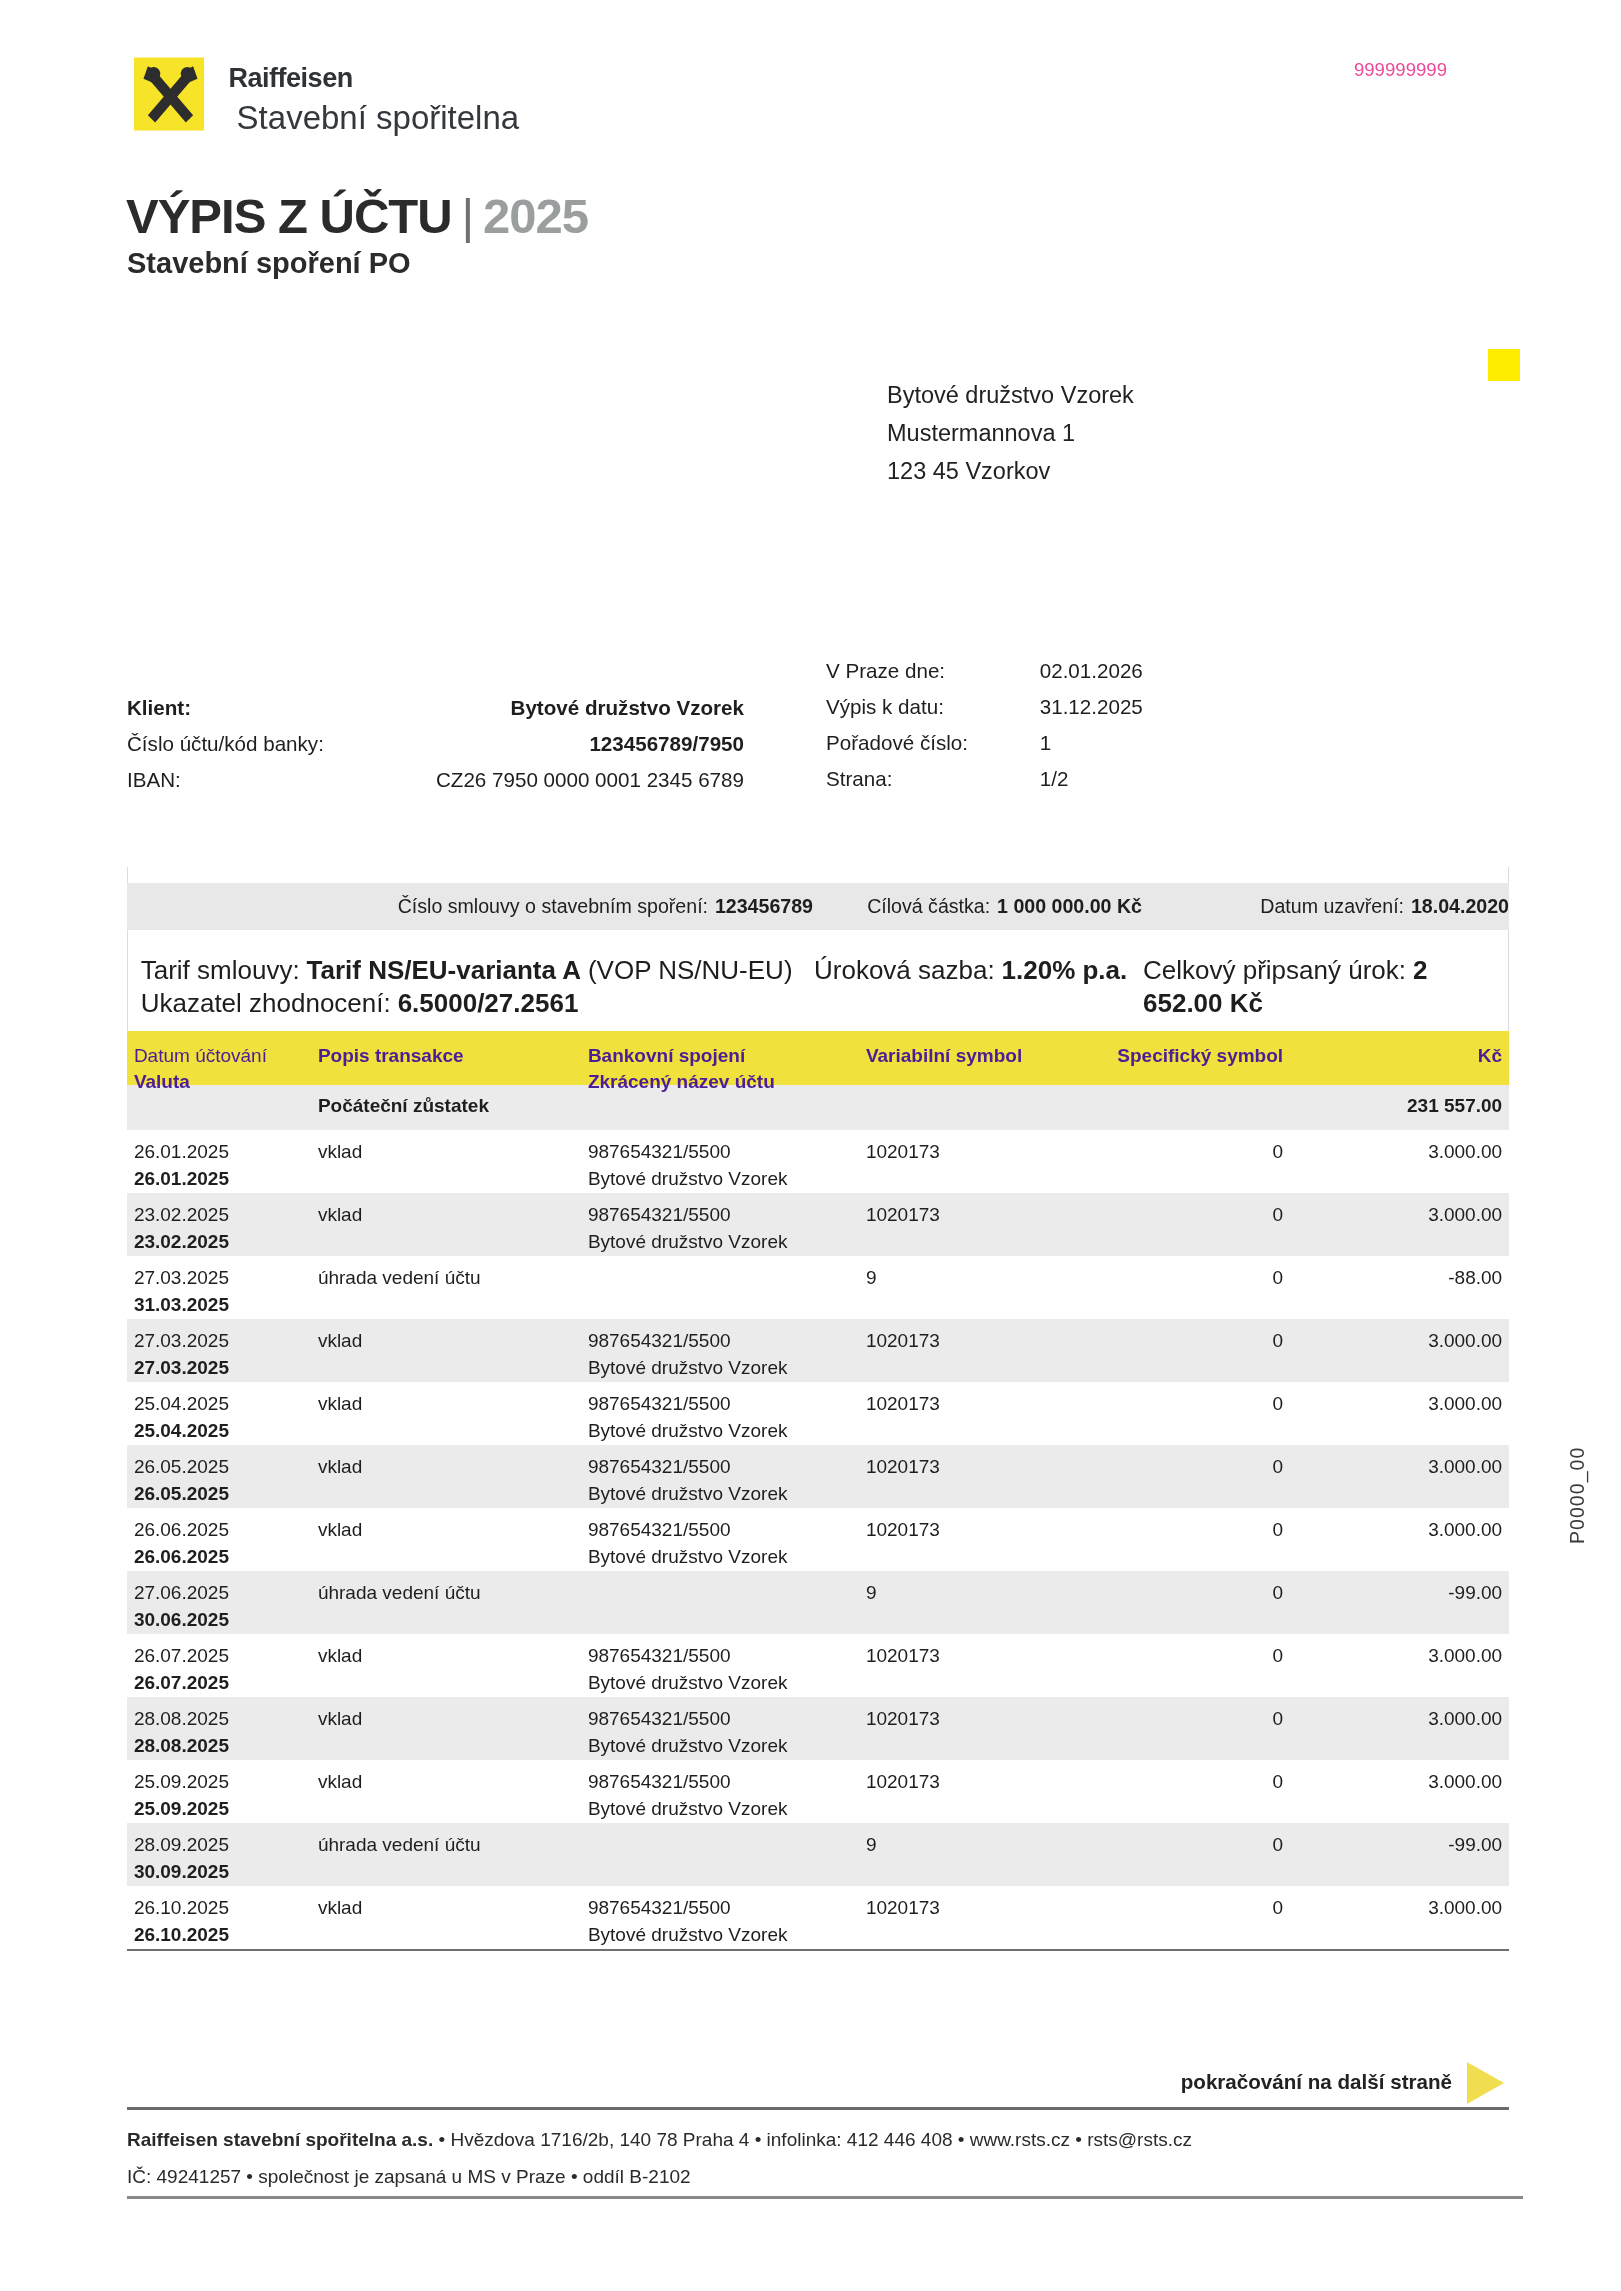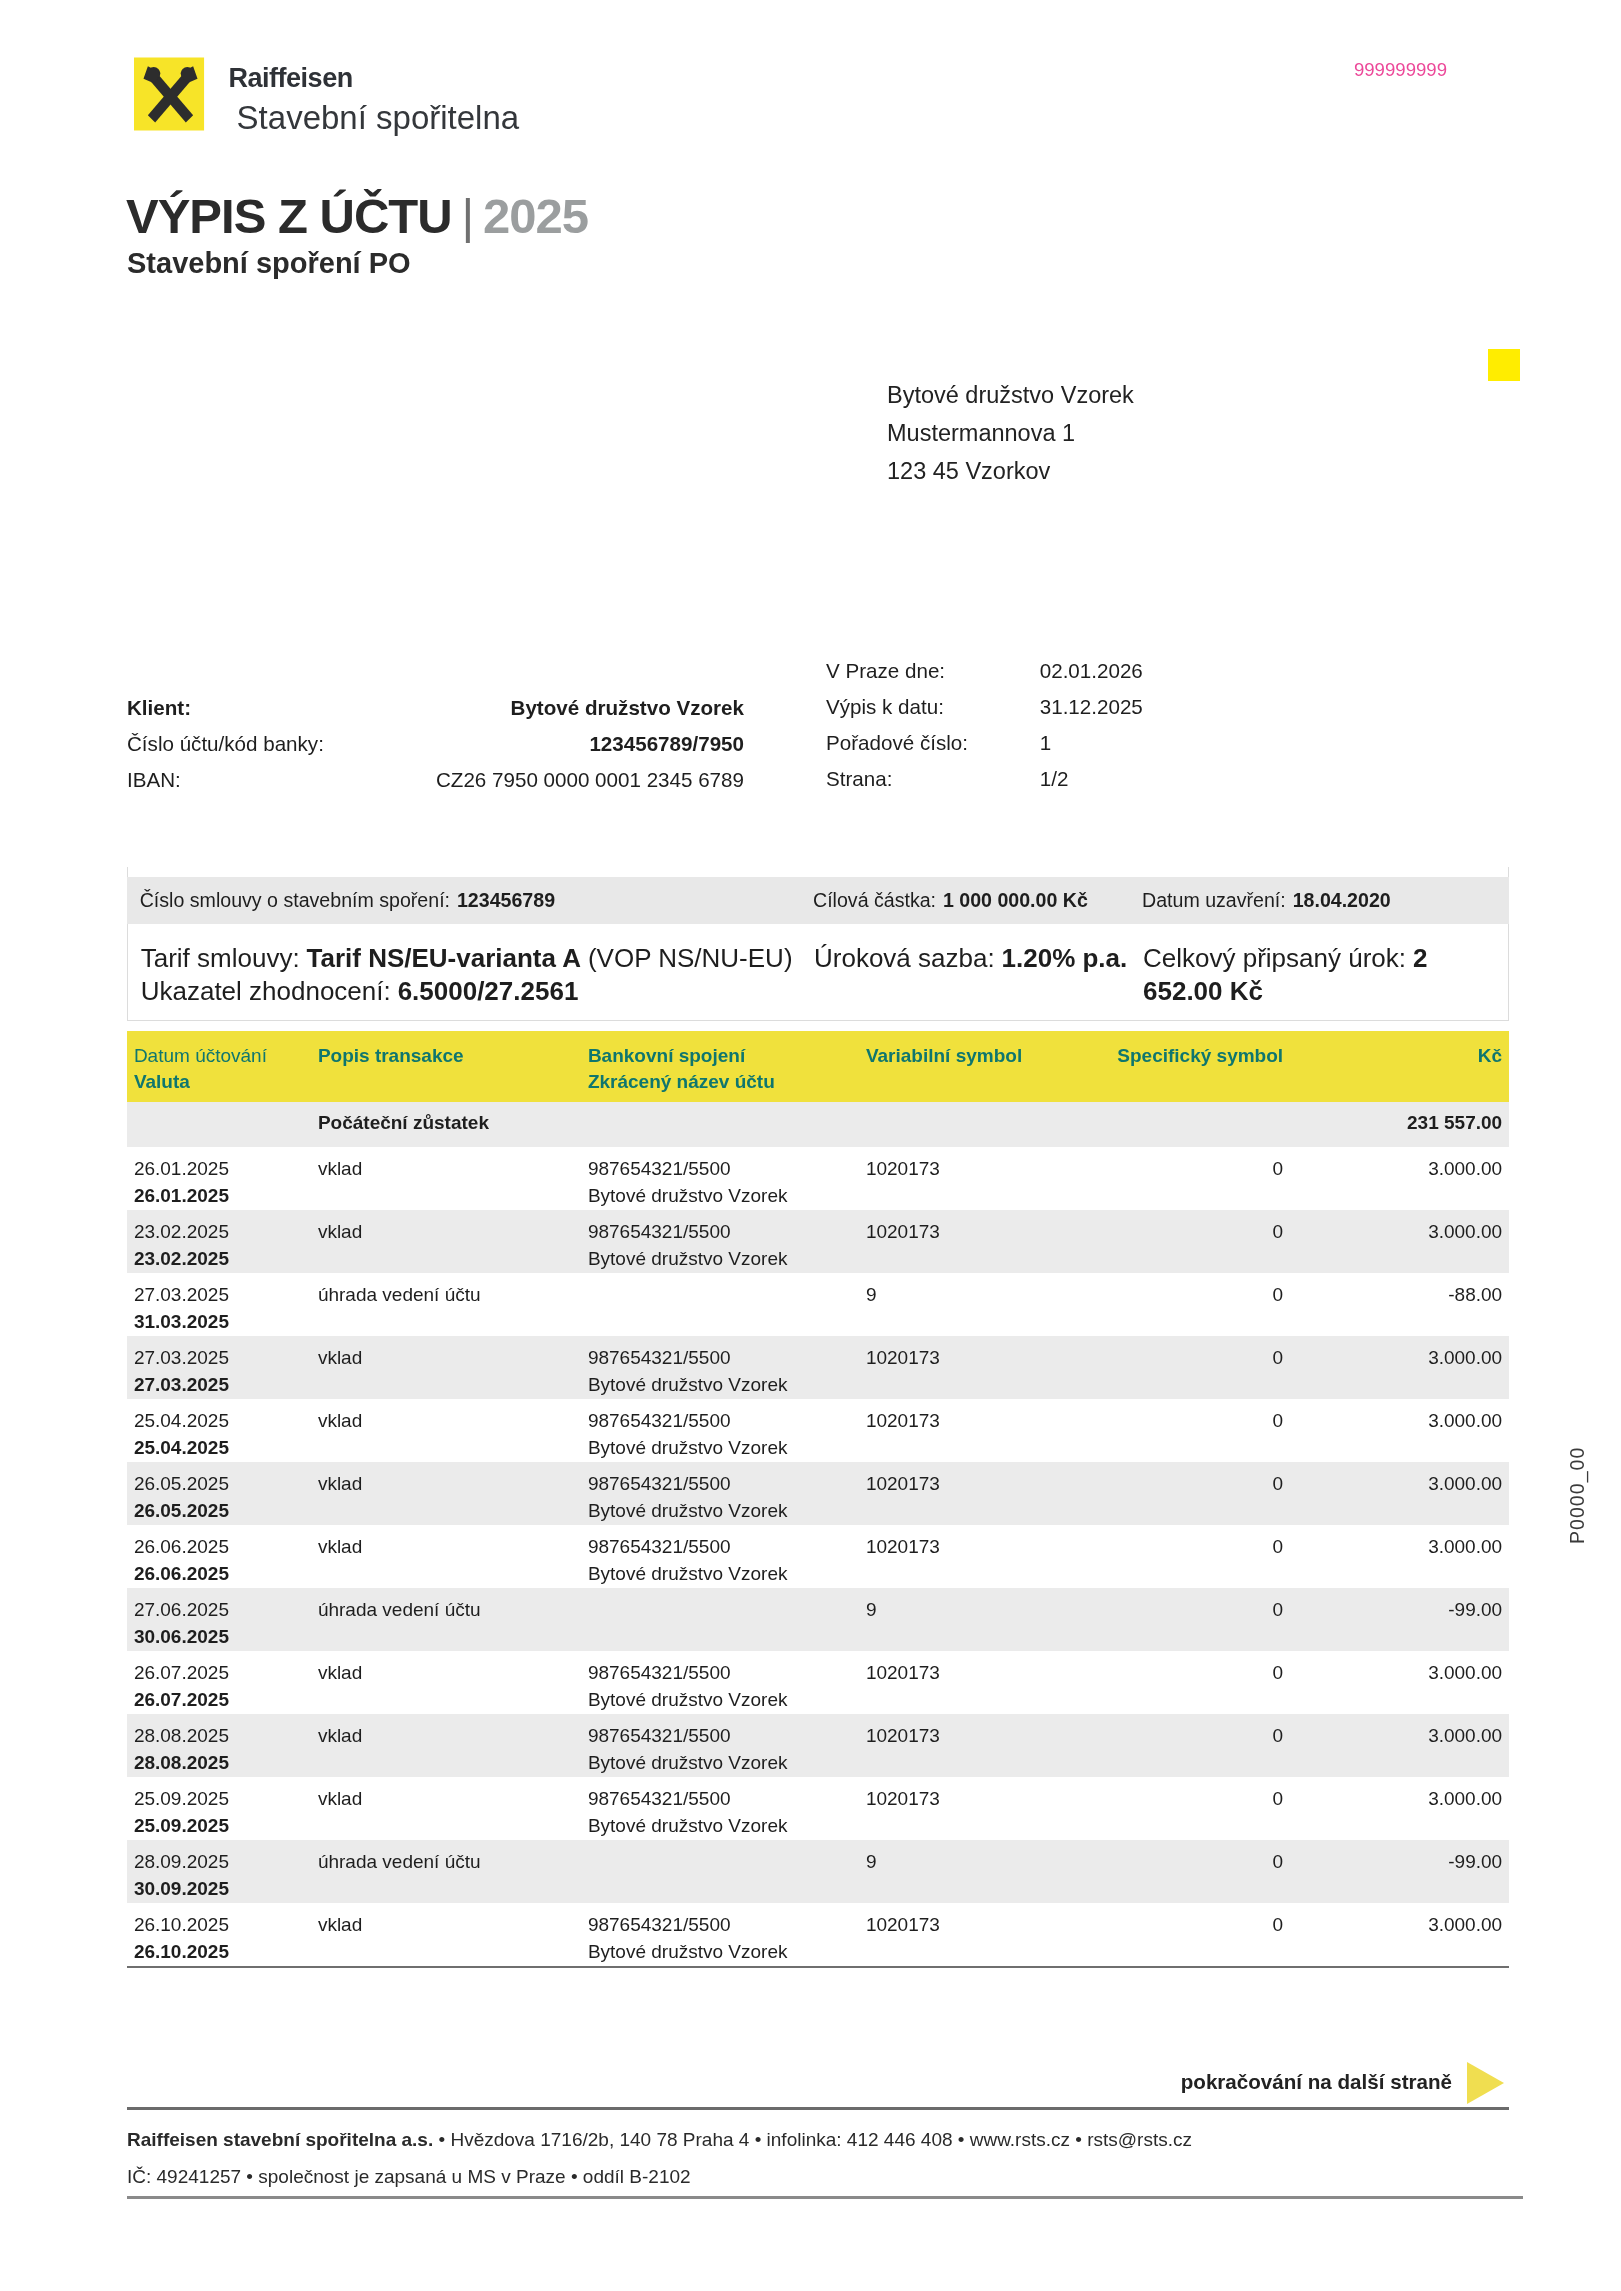--- a/index.html
+++ b/index.html
@@ -28,32 +28,32 @@
   .client-block{position:absolute;left:127px;top:690px;width:617px;font-size:20.6px;line-height:36px;}
   .client-row{display:flex;justify-content:space-between;}
   .client-row .val{text-align:right;}
   .bold{font-weight:bold;}
   .meta-block{position:absolute;left:826px;top:653px;font-size:20.6px;line-height:36px;}
   .meta-row .lbl{display:inline-block;width:208px;}
 
   
   .contract-box{position:absolute;left:127px;top:867px;width:1382px;box-sizing:border-box;
                 border:1px solid #dcdcdc;border-top:none;}
-  .contract-head{background:var(--box-gray);height:47px;display:flex;align-items:center;font-size:19.6px;margin:10px -1px;}
+  .contract-head{background:var(--box-gray);height:47px;display:flex;align-items:center;font-size:19.6px;margin:16px -1px;text-align:right;}
   .contract-body{display:flex;font-size:26px;line-height:33px;padding:7.8px 0 11.8px;}
   .cc1{width:686px;padding-left:12.7px;box-sizing:border-box;}
   .cc2{width:329px;}
   .cc3{flex:1;}
   .gap{margin-left:6.9px;}
 
   
   .stmt-table{position:absolute;left:127px;top:1031px;width:1382px;font-size:19px;}
   .grid{display:grid;grid-template-columns:184px 270px 278px 246px 183px 221px;}
-  .thead{background:var(--table-yellow);height:71px;box-sizing:border-box;padding-top:11.8px;
-         font-weight:bold;line-height:26.5px;color:#0f766e;}
+  .thead{background:var(--table-yellow);height:54px;box-sizing:border-box;padding-top:11.8px;
+         font-weight:bold;line-height:26.5px;color:#4c1d95;}
   .thin{font-weight:normal;}
   .cL{padding-left:6.9px;}
   .cR{text-align:right;padding-right:4.9px;}
   .cR2{text-align:right;padding-right:6.9px;}
   .row-opening{background:var(--row-gray);height:45px;box-sizing:border-box;padding-top:9.8px;font-weight:bold;}
   .row-opening .olabel{grid-column:2/6;}
   .row-opening .oamt{grid-column:6/7;}
   .tbody{border-bottom:2.9px solid #6f6f6f;}
   .trow{height:63px;box-sizing:border-box;padding-top:9px;line-height:26.5px;}
   .trow.alt{background:var(--row-gray);}

